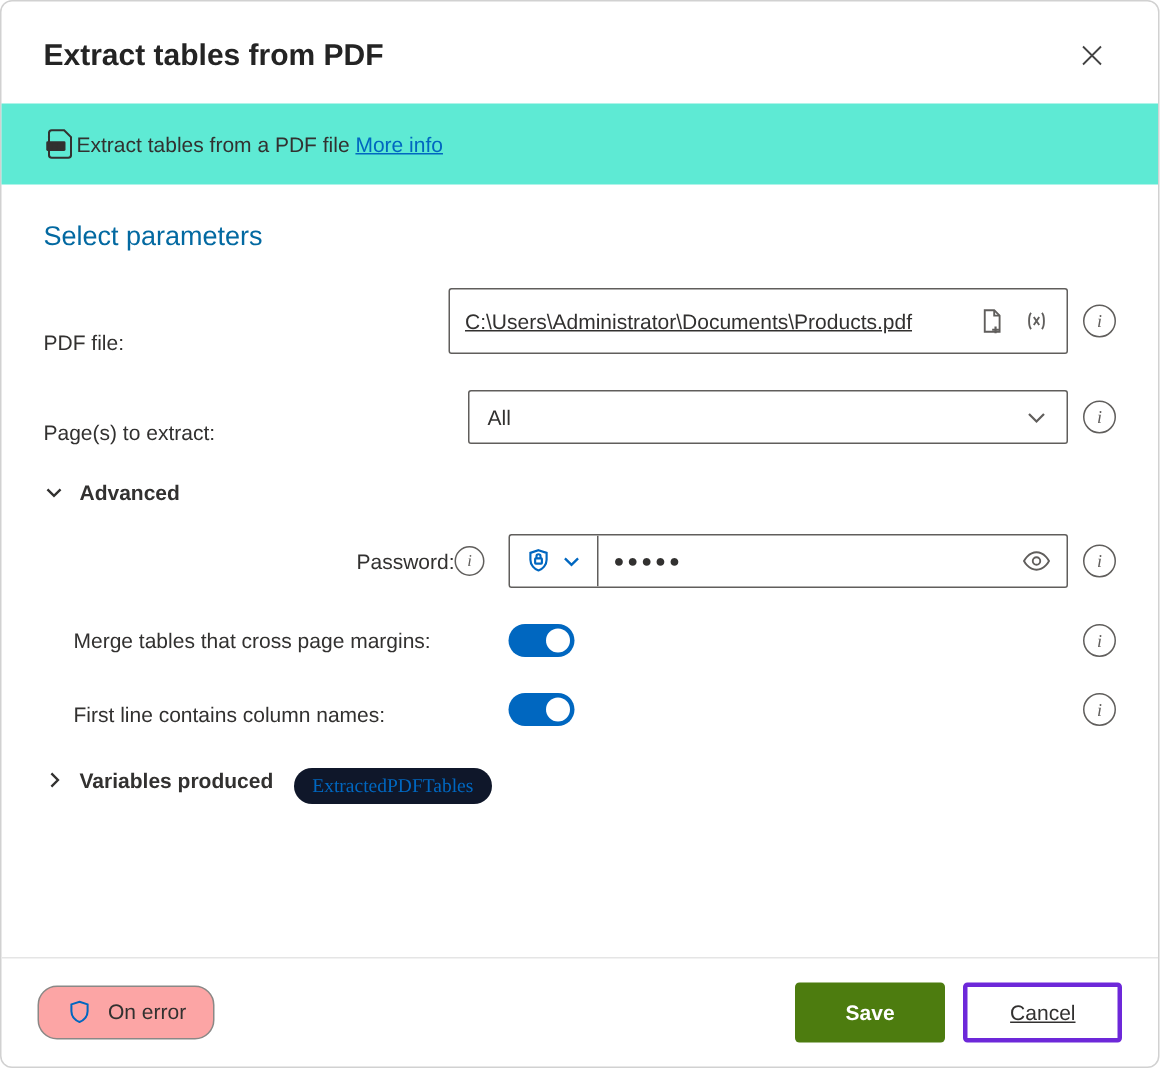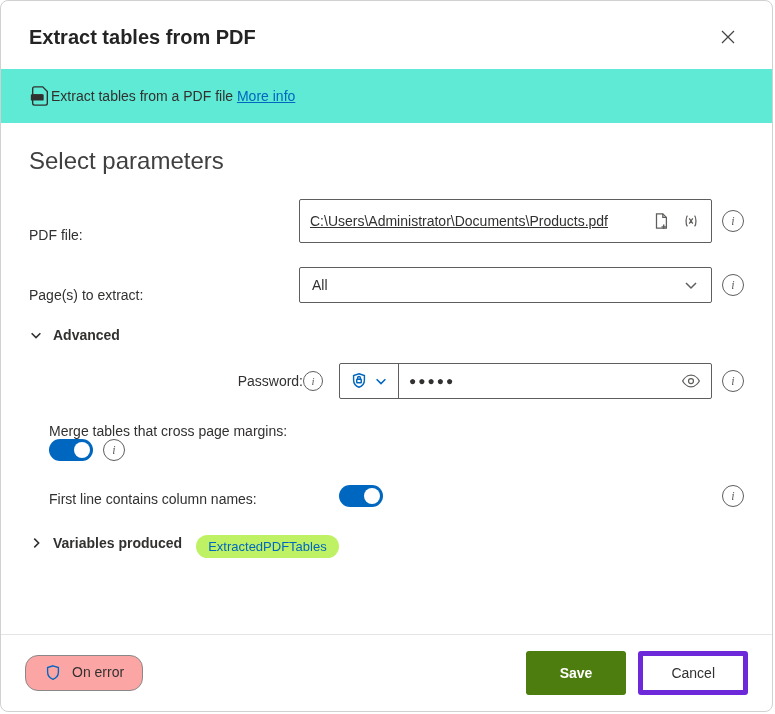--- a/index.html
+++ b/index.html
@@ -50,23 +50,23 @@
   color: #0067c0;
   text-decoration: underline;
   cursor: pointer;
 }
 .content {
   flex: 1;
   padding: 24px 28px;
   overflow: auto;
 }
 .section-title {
-  font-size: 24px;
+  font-size: 18px;
   font-weight: 400;
-  color: #404040;
+  color: #0369a1;
   margin-bottom: 24px;
 }
 .param-row {
   display: flex;
   align-items: flex-end;
   margin-bottom: 24px;
 }
 .param-label {
   width: 270px;
   padding-top: 6px;
@@ -128,20 +128,21 @@
 .select-box {
   flex: 1;
   border: 1px solid #605e5c;
   border-radius: 2px;
   padding: 8px 12px;
   display: flex;
   align-items: center;
   justify-content: space-between;
   cursor: pointer;
   min-height: 36px;
+  margin-left: 13px;
 }
 .chevron-lg {
   width: 16px; height: 16px;
 }
 .expander {
   display: flex;
   align-items: center;
   gap: 10px;
   cursor: pointer;
   margin-bottom: 20px;
@@ -187,25 +188,26 @@
 }
 .toggle::after {
   content: "";
   position: absolute;
   right: 3px; top: 3px;
   width: 16px; height: 16px;
   background: #fff;
   border-radius: 50%;
 }
 .var-badge {
-  background: #bef264;
+  background: #0f172a;
   color: #0067c0;
   padding: 4px 12px;
   border-radius: 12px;
   font-size: 13px;
+  font-family: Liberation Serif, serif;
 }
 .variables-row {
   display: flex;
   align-items: flex-start;
   gap: 14px;
   margin-top: 28px;
 }
 .footer {
   border-top: 1px solid #e5e5e5;
   padding: 16px 24px;
@@ -235,25 +237,26 @@
   border: none;
   padding: 9px 34px;
   border-radius: 3px;
   cursor: pointer;
   font-size: 14px;
   font-weight: 600;
 }
 .btn-secondary {
   background: #fff;
   color: #323130;
-  border: 5px solid #6d28d9;
+  border: 3px solid #6d28d9;
   padding: 9px 28px;
   border-radius: 3px;
   cursor: pointer;
   font-size: 14px;
+  text-decoration: underline;
 }
 .inline-info {
   width: 20px; height: 20px;
   border: 1.3px solid #605e5c;
   border-radius: 50%;
   display: flex; align-items: center; justify-content: center;
   font-size: 11px;
   font-style: italic;
   font-family: Georgia, serif;
   cursor: pointer;
@@ -365,21 +368,21 @@
                     <path d="M2 12s3.5-7 10-7 10 7 10 7-3.5 7-10 7S2 12 2 12z"></path>
                     <circle cx="12" cy="12" r="3"></circle>
                   </svg>
               </span>
             </div>
           </div>
           <span class="info-icon">i</span>
         </div>
       </div>
 
-      <div class="param-row" style="align-items:flex-start;flex-direction:column;">
+      <div class="param-row" style="align-items:center;">
         <div class="param-label-adv" style="padding-top:0;">Merge tables that cross page margins:</div>
         <div class="param-control" style="justify-content:space-between;">
           <div class="toggle"></div>
           <span class="info-icon">i</span>
         </div>
       </div>
 
       <div class="param-row" style="">
         <div class="param-label-adv" style="padding-top:0;">First line contains column names:</div>
         <div class="param-control" style="justify-content:space-between;">

